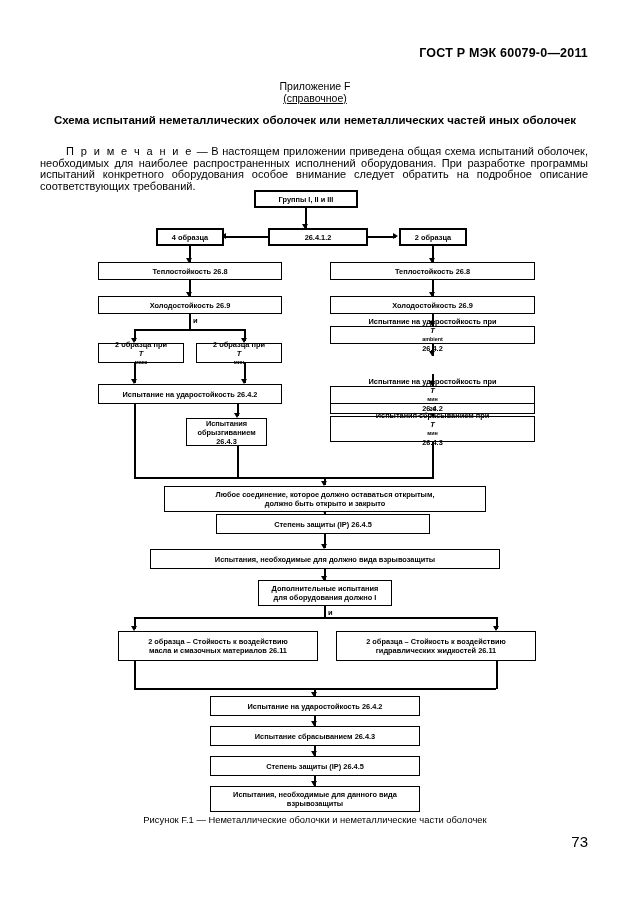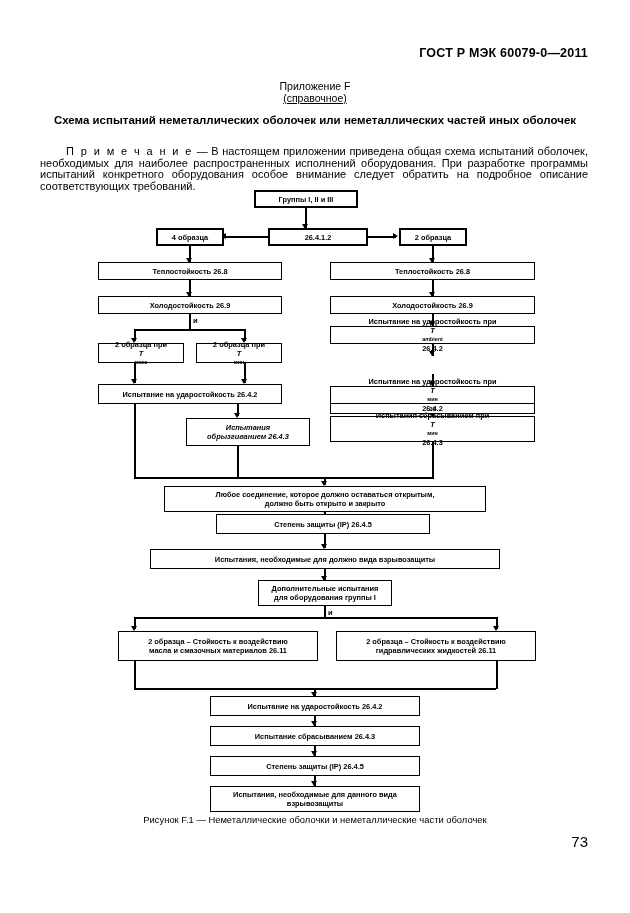--- a/index.html
+++ b/index.html
@@ -157,21 +157,21 @@
     <div class="ln lnv" style="left:244px;top:363px;height:20px;"></div>
     <div class="ar ar-d" style="left:131px;top:379px;"></div>
     <div class="ar ar-d" style="left:241px;top:379px;"></div>
 
     <div class="box" style="left:98px;top:384px;width:184px;height:20px;">
       <span>Испытание на ударостойкость 26.4.2</span>
     </div>
 
     <div class="ln lnv" style="left:237px;top:404px;height:12px;"></div>
     <div class="ar ar-d" style="left:234px;top:413px;"></div>
-    <div class="box" style="left:186px;top:418px;width:124px;height:28px;font-style:italic;">
+    <div class="box" style="left:186px;top:418px;width:81px;height:28px;">
       <span>
         <span style="display:block">Испытания</span>
         <span style="display:block">обрызгиванием 26.4.3</span>
       </span>
     </div>
 
     <div class="ln lnv" style="left:134px;top:404px;height:74px;"></div>
     <div class="ln lnv" style="left:237px;top:446px;height:32px;"></div>
     <div class="ln lnh" style="left:134px;top:477px;width:192px;"></div>
 
@@ -253,21 +253,21 @@
     <div class="ar ar-d" style="left:321px;top:544px;"></div>
     <div class="box" style="left:150px;top:549px;width:350px;height:20px;">
       <span>Испытания, необходимые для должно вида взрывозащиты</span>
     </div>
 
     <div class="ln lnv" style="left:324px;top:569px;height:12px;"></div>
     <div class="ar ar-d" style="left:321px;top:576px;"></div>
     <div class="box" style="left:258px;top:580px;width:134px;height:26px;">
       <span>
         <span style="display:block">Дополнительные испытания</span>
-        <span style="display:block">для оборудования группы I</span>
+        <span style="display:block">для оборудования должно I</span>
       </span>
     </div>
 
     <div class="ln lnv" style="left:324px;top:606px;height:12px;"></div>
     <div class="ln lnh" style="left:134px;top:617px;width:362px;"></div>
     <div class="jlabel" style="left:327px;top:608px;">и</div>
     <div class="ln lnv" style="left:134px;top:617px;height:12px;"></div>
     <div class="ln lnv" style="left:496px;top:617px;height:12px;"></div>
     <div class="ar ar-d" style="left:131px;top:626px;"></div>
     <div class="ar ar-d" style="left:493px;top:626px;"></div>

